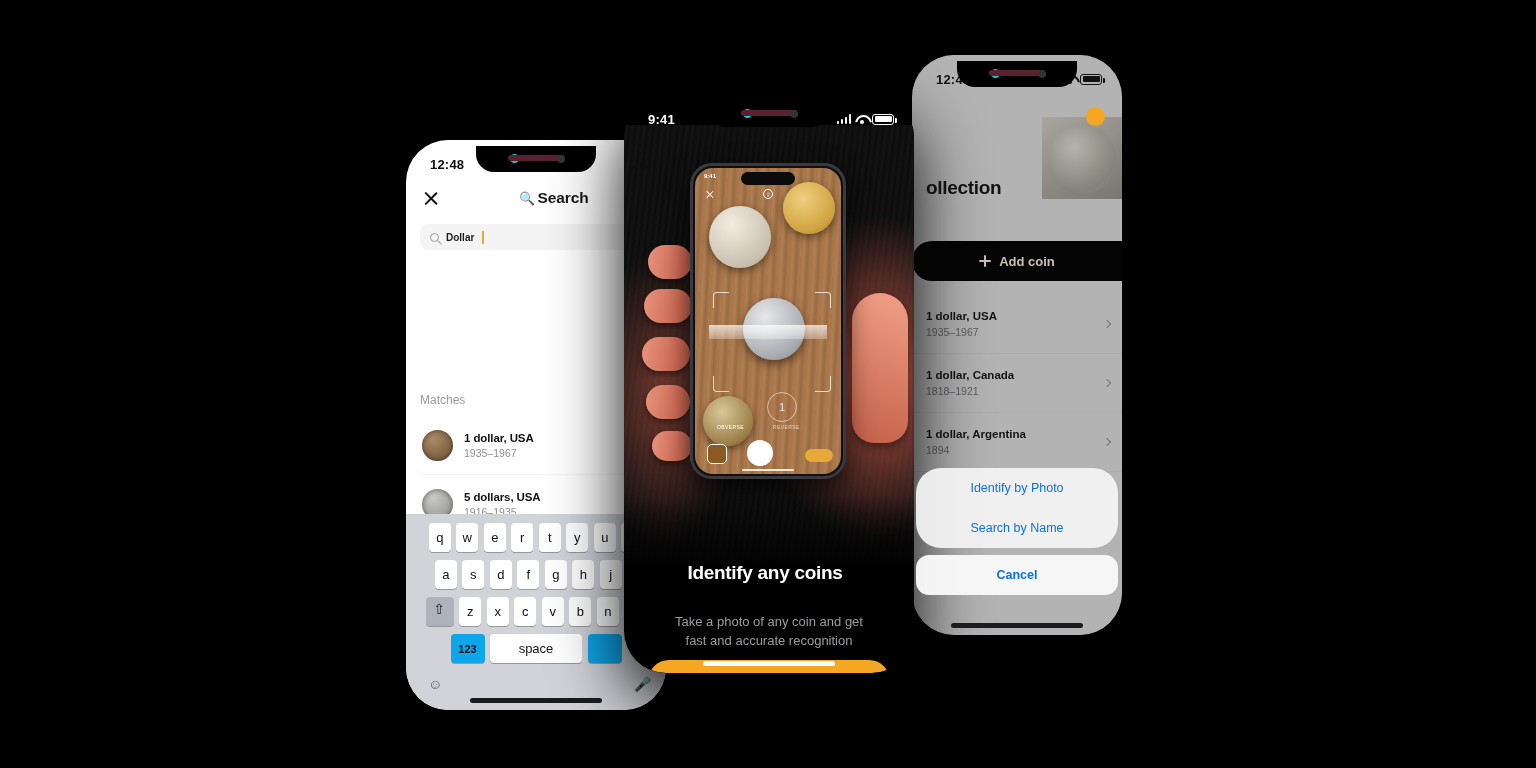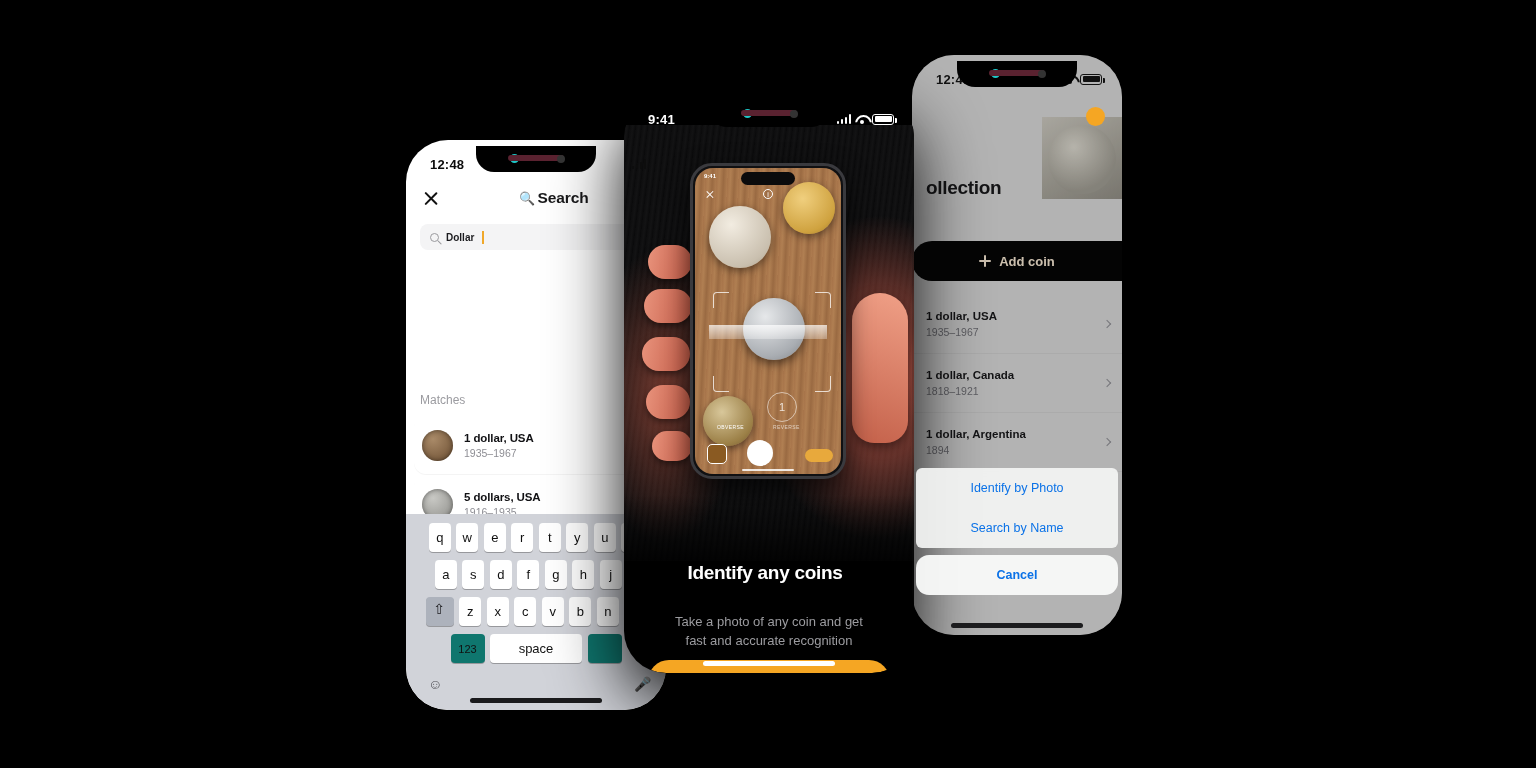--- a/index.html
+++ b/index.html
@@ -78,21 +78,21 @@
   .coin-years { font-size:10.5px; color:#8e8e94; margin-top:3px; }
 
   
   .kbd { position:absolute; left:0; right:0; bottom:0; height:196px; background:#d1d3d9; }
   .kbd-row { display:flex; justify-content:center; gap:5.5px; margin-bottom:8px; }
   .kbd-row:first-child { padding-top:9px; }
   .key { width:22px; height:29px; background:#fff; border-radius:4px;
     display:flex; align-items:center; justify-content:center;
     font-size:13px; color:#111; box-shadow:0 1px 0 rgba(0,0,0,.28); }
   .key.wide { width:28px; background:#adb2bc; }
-  .key.num { width:34px; background:#0f766e; font-size:11px; }
+  .key.num { width:34px; background:#0ea5e9; font-size:11px;font-weight:bold; }
   .key.space { width:92px; }
   .shift-glyph { width:11px; height:11px; position:relative; }
   .shift-glyph:before{content:"⇧";font-size:14px;color:#1b1b1e;position:absolute;
     top:-5px;left:-1px;}
   .kbd-bottom { position:absolute; bottom:0; left:0; right:0; height:42px; }
   .emoji-ic { position:absolute; left:22px; top:8px; font-size:14px; color:#4a4a50; }
   .mic-ic { position:absolute; right:14px; top:8px; font-size:14px; color:#4a4a50; }
 
   
   #phone-right { left:912px; top:55px; width:210px; height:580px;
@@ -119,21 +119,21 @@
   .plus:after{top:0;left:5px;width:2px;height:12px;}
   .rp-list { position:absolute; top:240px; left:0px; right:0; }
   .rp-row { height:59px; display:flex; align-items:center; justify-content:space-between;
     padding:0 12px 0 14px; border-bottom:1px solid rgba(0,0,0,0.045); }
   .rp-name { font-size:11.5px; font-weight:bold; color:#141416; }
   .rp-years { font-size:10.5px; color:#6e6e74; margin-top:4px; }
   .chev { width:6px; height:6px; border-right:1.3px solid #8a8a90;
     border-bottom:1.3px solid #8a8a90; transform:rotate(-45deg); }
 
   .sheet { position:absolute; left:4px; right:4px; bottom:40px; z-index:25; }
-  .sheet-grp { background:rgba(243,244,243,0.93); border-radius:6px; overflow:hidden;
+  .sheet-grp { background:rgba(243,244,243,0.93); border-radius:25px; overflow:hidden;
     backdrop-filter:blur(6px); }
   .sheet-item { height:40px; display:flex; align-items:center; justify-content:center;
     font-size:12.5px; color:#0b72e7; }
   .sheet-cancel { margin-top:7px; background:rgba(248,249,248,0.96); border-radius:13px;
     height:40px; display:flex; align-items:center; justify-content:center;
     font-size:12.5px; font-weight:bold; color:#0b72e7; }
 
   
   #phone-center { left:624px; top:95px; width:290px; height:578px;
     background:#000; box-shadow:0 26px 70px rgba(0,0,0,.95); z-index:10; }

